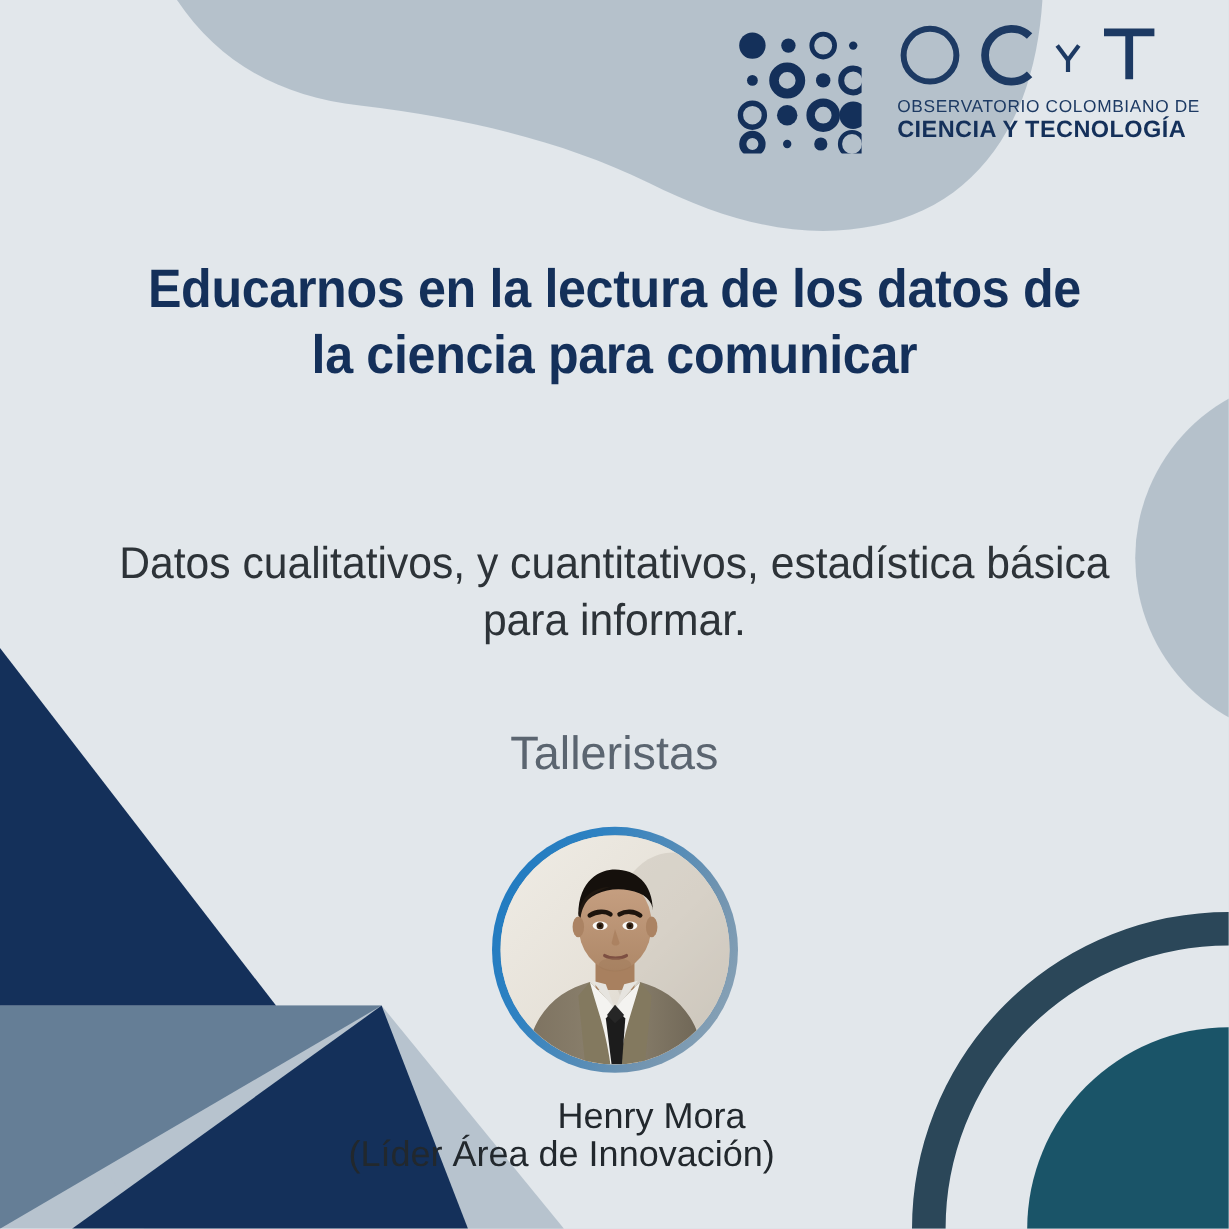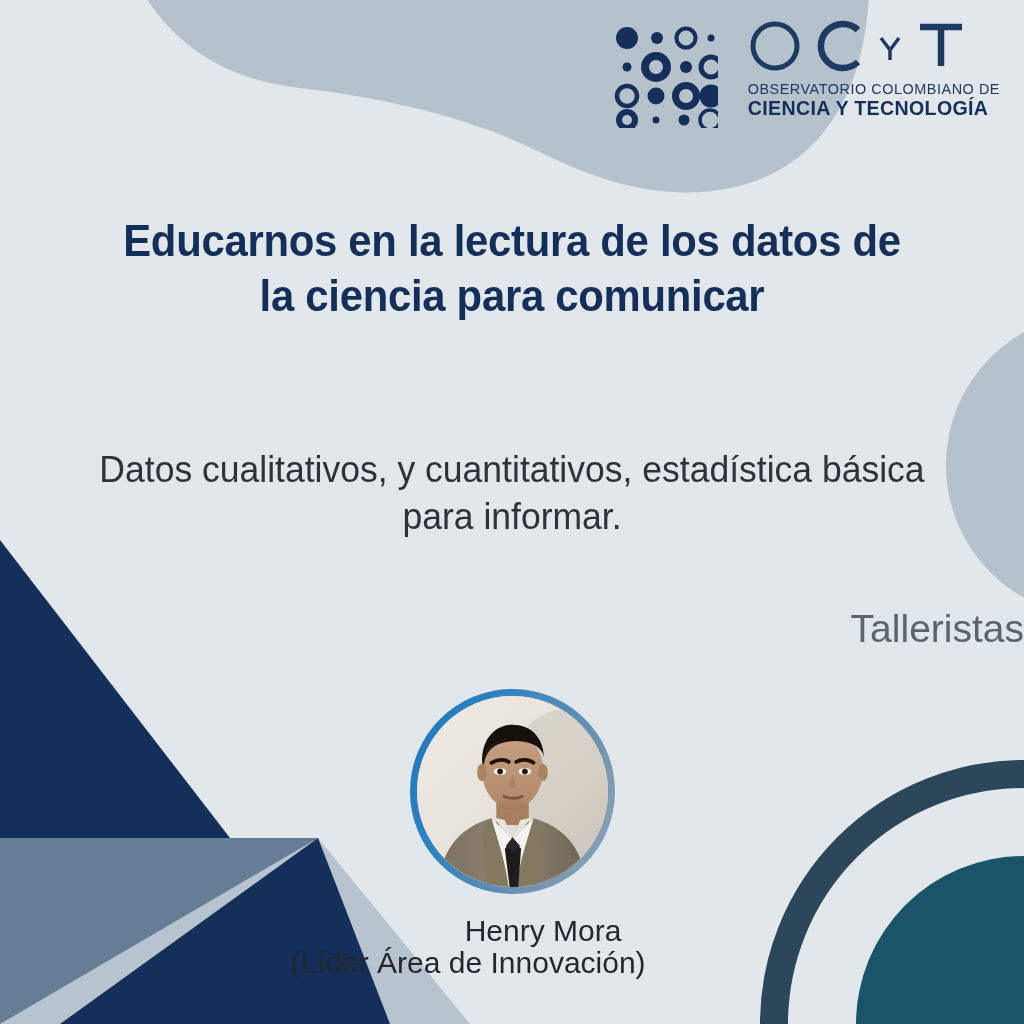--- a/index.html
+++ b/index.html
@@ -110,21 +110,21 @@
     transform:scaleX(0.96);
     transform-origin:center top;
   }
 
   #speakers-heading{
     margin:0;
     position:absolute;
     top:592px;
     left:0;
     width:1024px;
-    text-align:right;
+    text-align:center;
     font-size:39px;
     font-weight:normal;
     line-height:1.1;
     color:#5b6570;
   }
 
   
   #avatar{
     position:absolute;
     top:673px;

